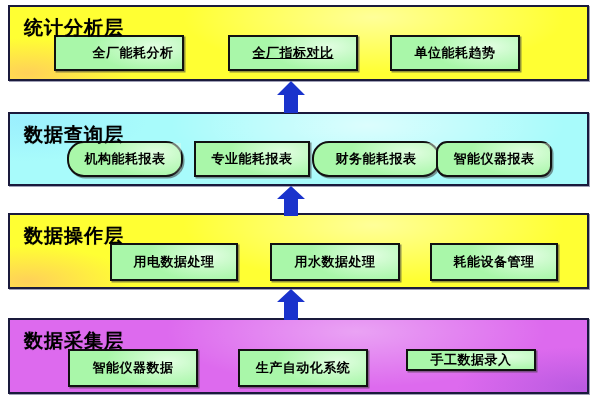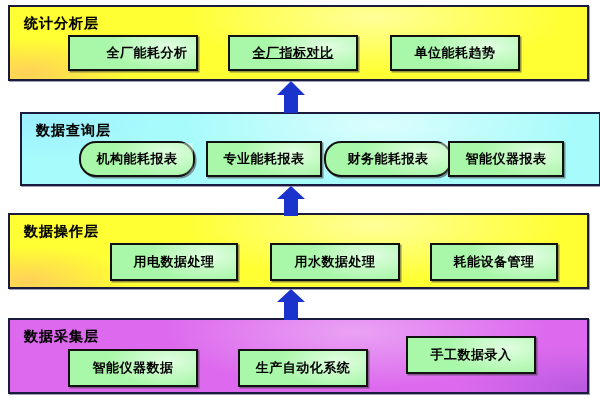--- a/index.html
+++ b/index.html
@@ -49,21 +49,21 @@
     background:radial-gradient(ellipse 55% 130% at 60% 16%,
                  rgba(255,255,255,.38) 0%, rgba(255,255,255,0) 60%),
                radial-gradient(ellipse 30% 80% at 99% 95%,
                  rgba(120,60,200,.35) 0%, rgba(221,106,238,0) 72%);
   }
 
   
   .layer-title{
     position:absolute;
     left:14px;top:8px;
-    font-size:14px;
+    font-size:19px;
     font-weight:bold;
     color:#000000;
     letter-spacing:1px;
     white-space:nowrap;
     text-shadow:0 0 1px rgba(0,0,0,.35);
     z-index:3;
   }
 
   
   .node{
@@ -101,21 +101,21 @@
 <body>
 
 <div id="diagram">
 
   <div class="layer band-yellow" style="left:8px;top:5px;width:581px;height:76px;">
     <div class="layer-inner">
       <div class="sheen"></div>
     </div>
     <div class="layer-title">统计分析层</div>
 
-    <div class="node" style="left:58px;top:28px;width:130px;height:36px;padding-left:28px;">
+    <div class="node" style="left:44px;top:28px;width:130px;height:36px;padding-left:28px;">
       <div class="node-sheen"></div>
       <span class="node-label">全厂能耗分析</span>
     </div>
 
     <div class="node" style="left:218px;top:28px;width:130px;height:36px;text-decoration:underline;">
       <div class="node-sheen"></div>
       <span class="node-label">全厂指标对比</span>
     </div>
 
     <div class="node" style="left:380px;top:28px;width:130px;height:36px;">
@@ -123,42 +123,42 @@
       <span class="node-label">单位能耗趋势</span>
     </div>
   </div>
 
   <div class="arrow" style="left:275px;top:81px;width:32px;height:32px;">
     <svg width="32" height="32" viewBox="0 0 32 32">
       <polygon points="16,0 30,14 23,14 23,32 9,32 9,14 2,14" fill="#1a33cc"></polygon>
     </svg>
   </div>
 
-  <div class="layer band-cyan" style="left:8px;top:112px;width:581px;height:74px;margin-left:12px;">
+  <div class="layer band-cyan" style="left:8px;top:112px;width:581px;height:74px;">
     <div class="layer-inner">
       <div class="sheen"></div>
     </div>
     <div class="layer-title">数据查询层</div>
 
     <div class="node" style="left:57px;top:27px;width:116px;height:36px;border-radius:17px;">
       <div class="node-sheen"></div>
       <span class="node-label">机构能耗报表</span>
     </div>
 
     <div class="node" style="left:184px;top:27px;width:116px;height:36px;">
       <div class="node-sheen"></div>
       <span class="node-label">专业能耗报表</span>
     </div>
 
     <div class="node" style="left:302px;top:27px;width:128px;height:36px;border-radius:17px;">
       <div class="node-sheen"></div>
       <span class="node-label">财务能耗报表</span>
     </div>
 
-    <div class="node" style="left:426px;top:27px;width:116px;height:36px;">
+    <div class="node" style="left:426px;top:27px;width:116px;height:36px;border-radius:11px;">
       <div class="node-sheen"></div>
       <span class="node-label">智能仪器报表</span>
     </div>
   </div>
 
   <div class="arrow" style="left:275px;top:186px;width:32px;height:30px;">
     <svg width="32" height="30" viewBox="0 0 32 30">
       <polygon points="16,0 30,13 23,13 23,30 9,30 9,13 2,13" fill="#1a33cc"></polygon>
     </svg>
   </div>
@@ -200,19 +200,19 @@
     <div class="node" style="left:58px;top:29px;width:130px;height:38px;">
       <div class="node-sheen"></div>
       <span class="node-label">智能仪器数据</span>
     </div>
 
     <div class="node" style="left:228px;top:29px;width:130px;height:38px;">
       <div class="node-sheen"></div>
       <span class="node-label">生产自动化系统</span>
     </div>
 
-    <div class="node" style="left:396px;top:16px;width:130px;height:38px;">
+    <div class="node" style="left:396px;top:29px;width:130px;height:22px;">
       <div class="node-sheen"></div>
       <span class="node-label">手工数据录入</span>
     </div>
   </div>
 
 </div>
 
 </body></html>

